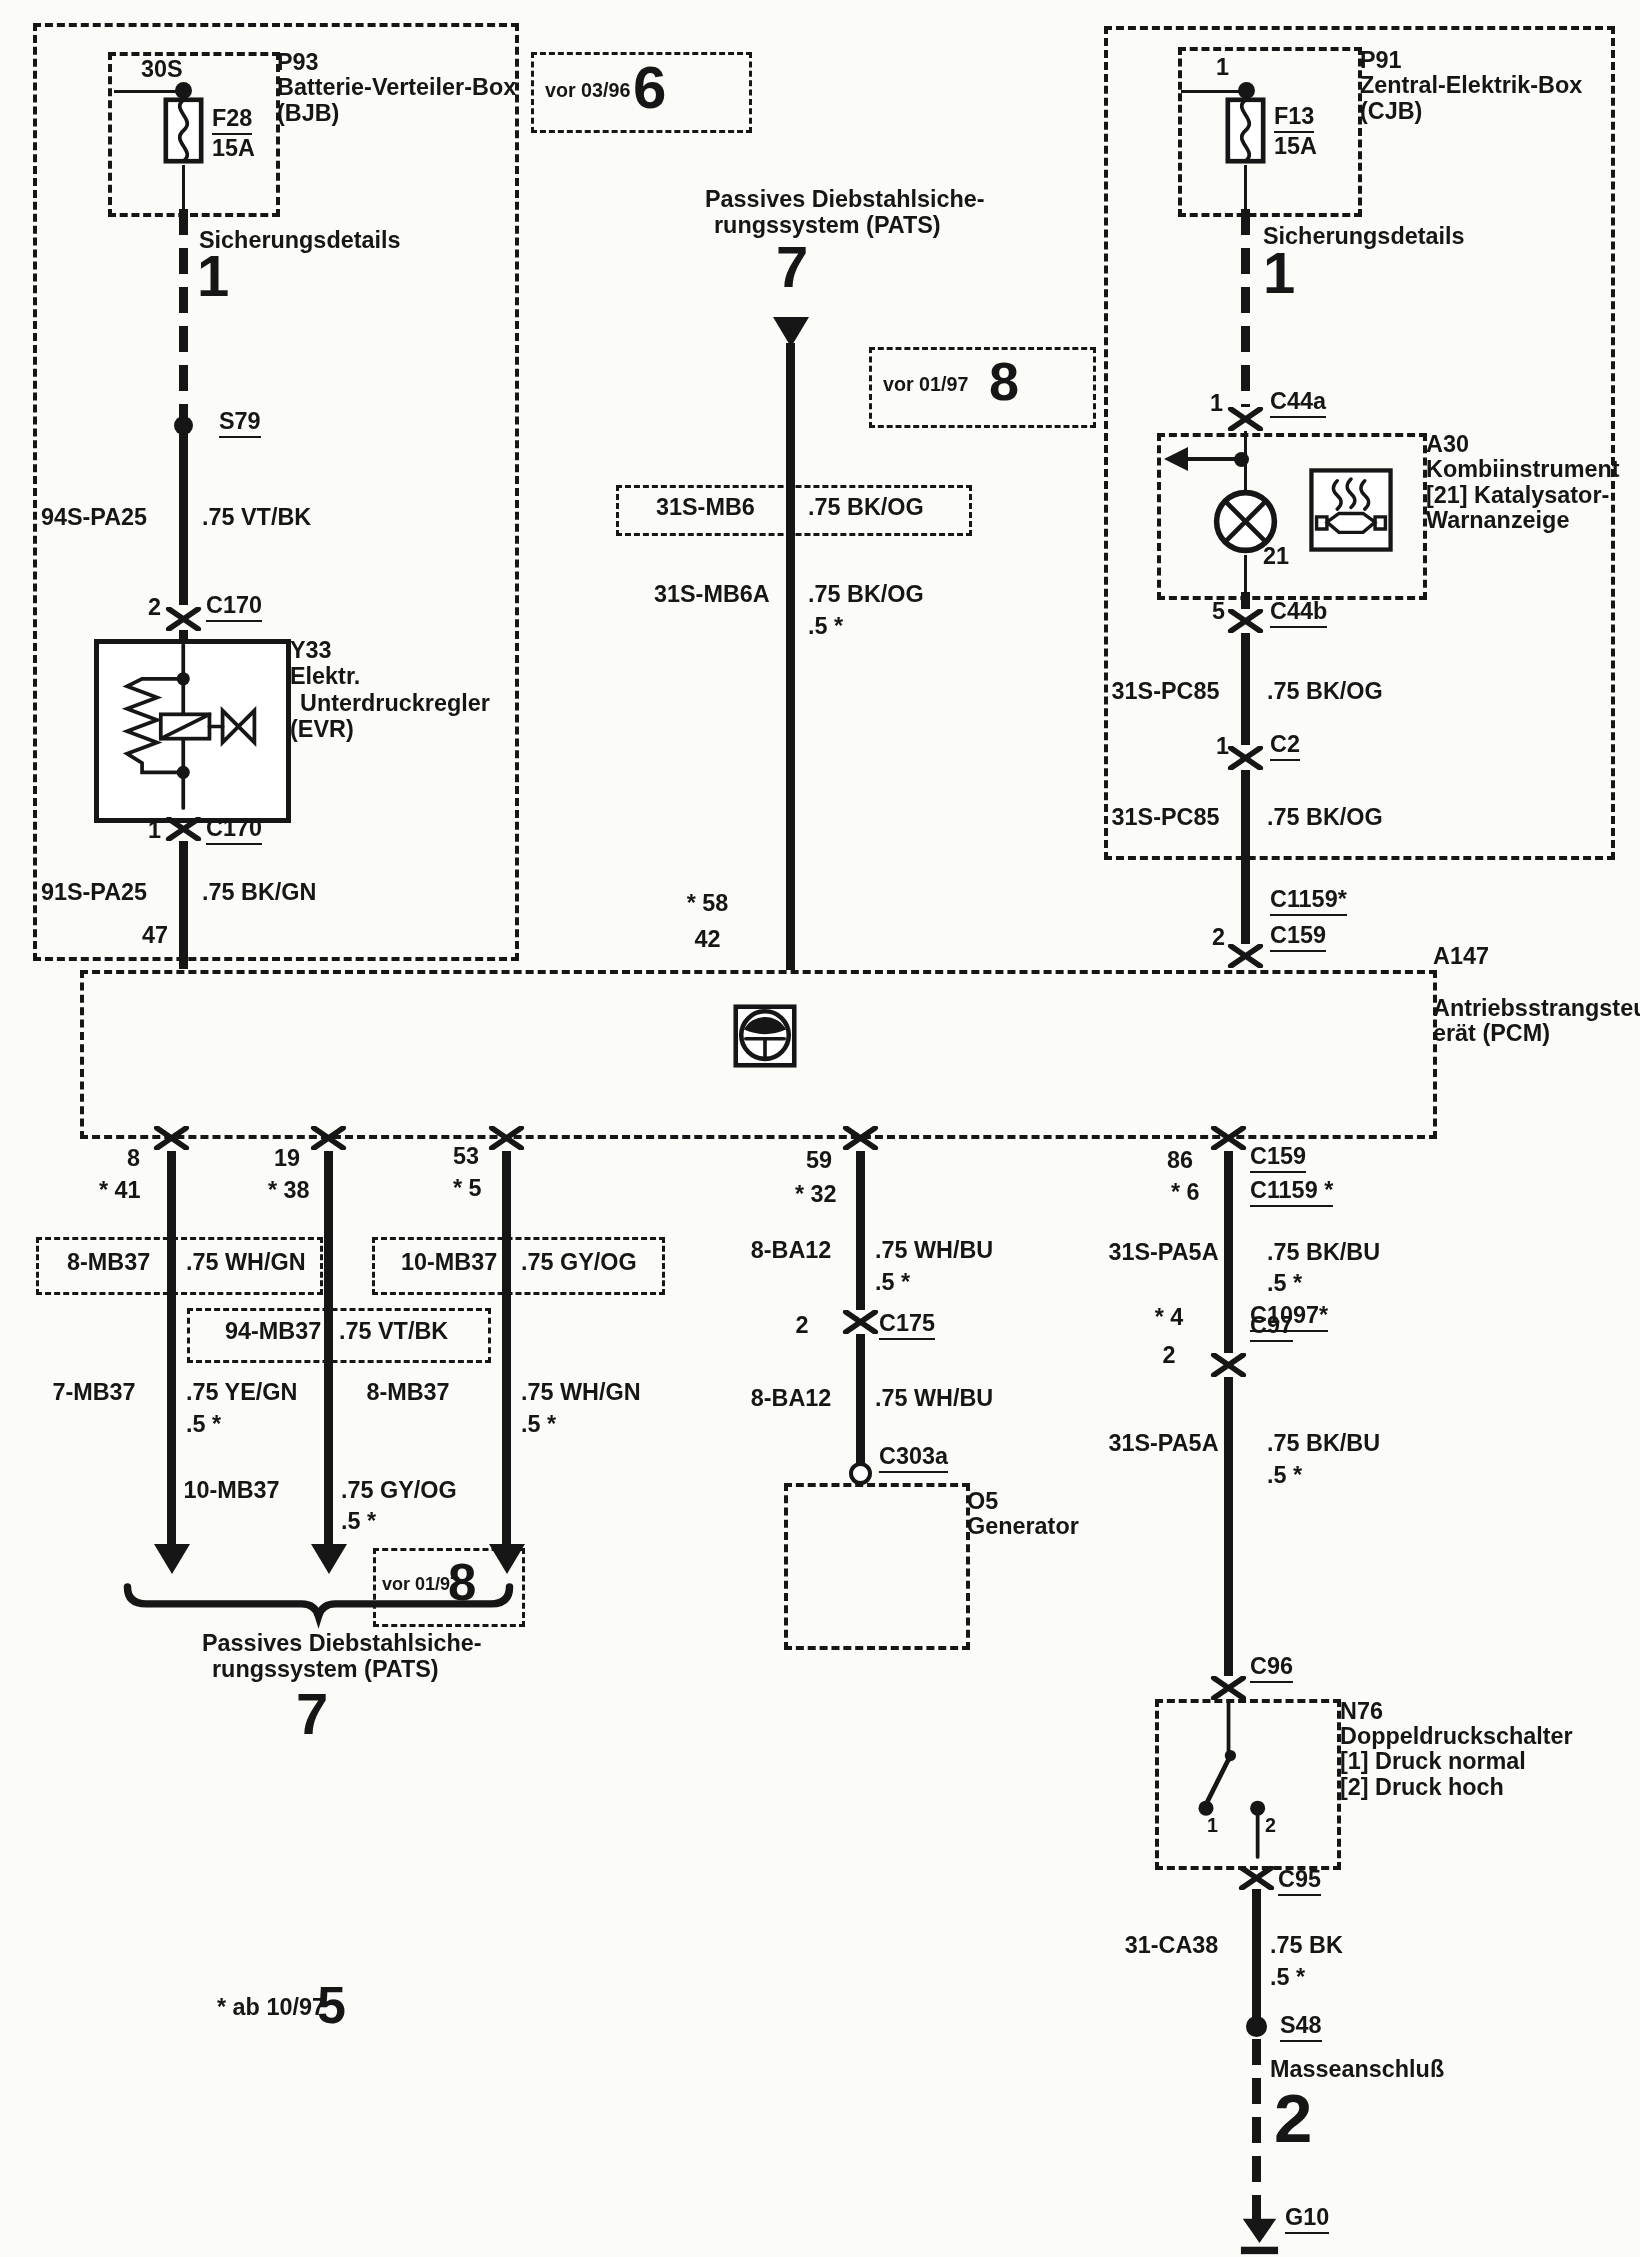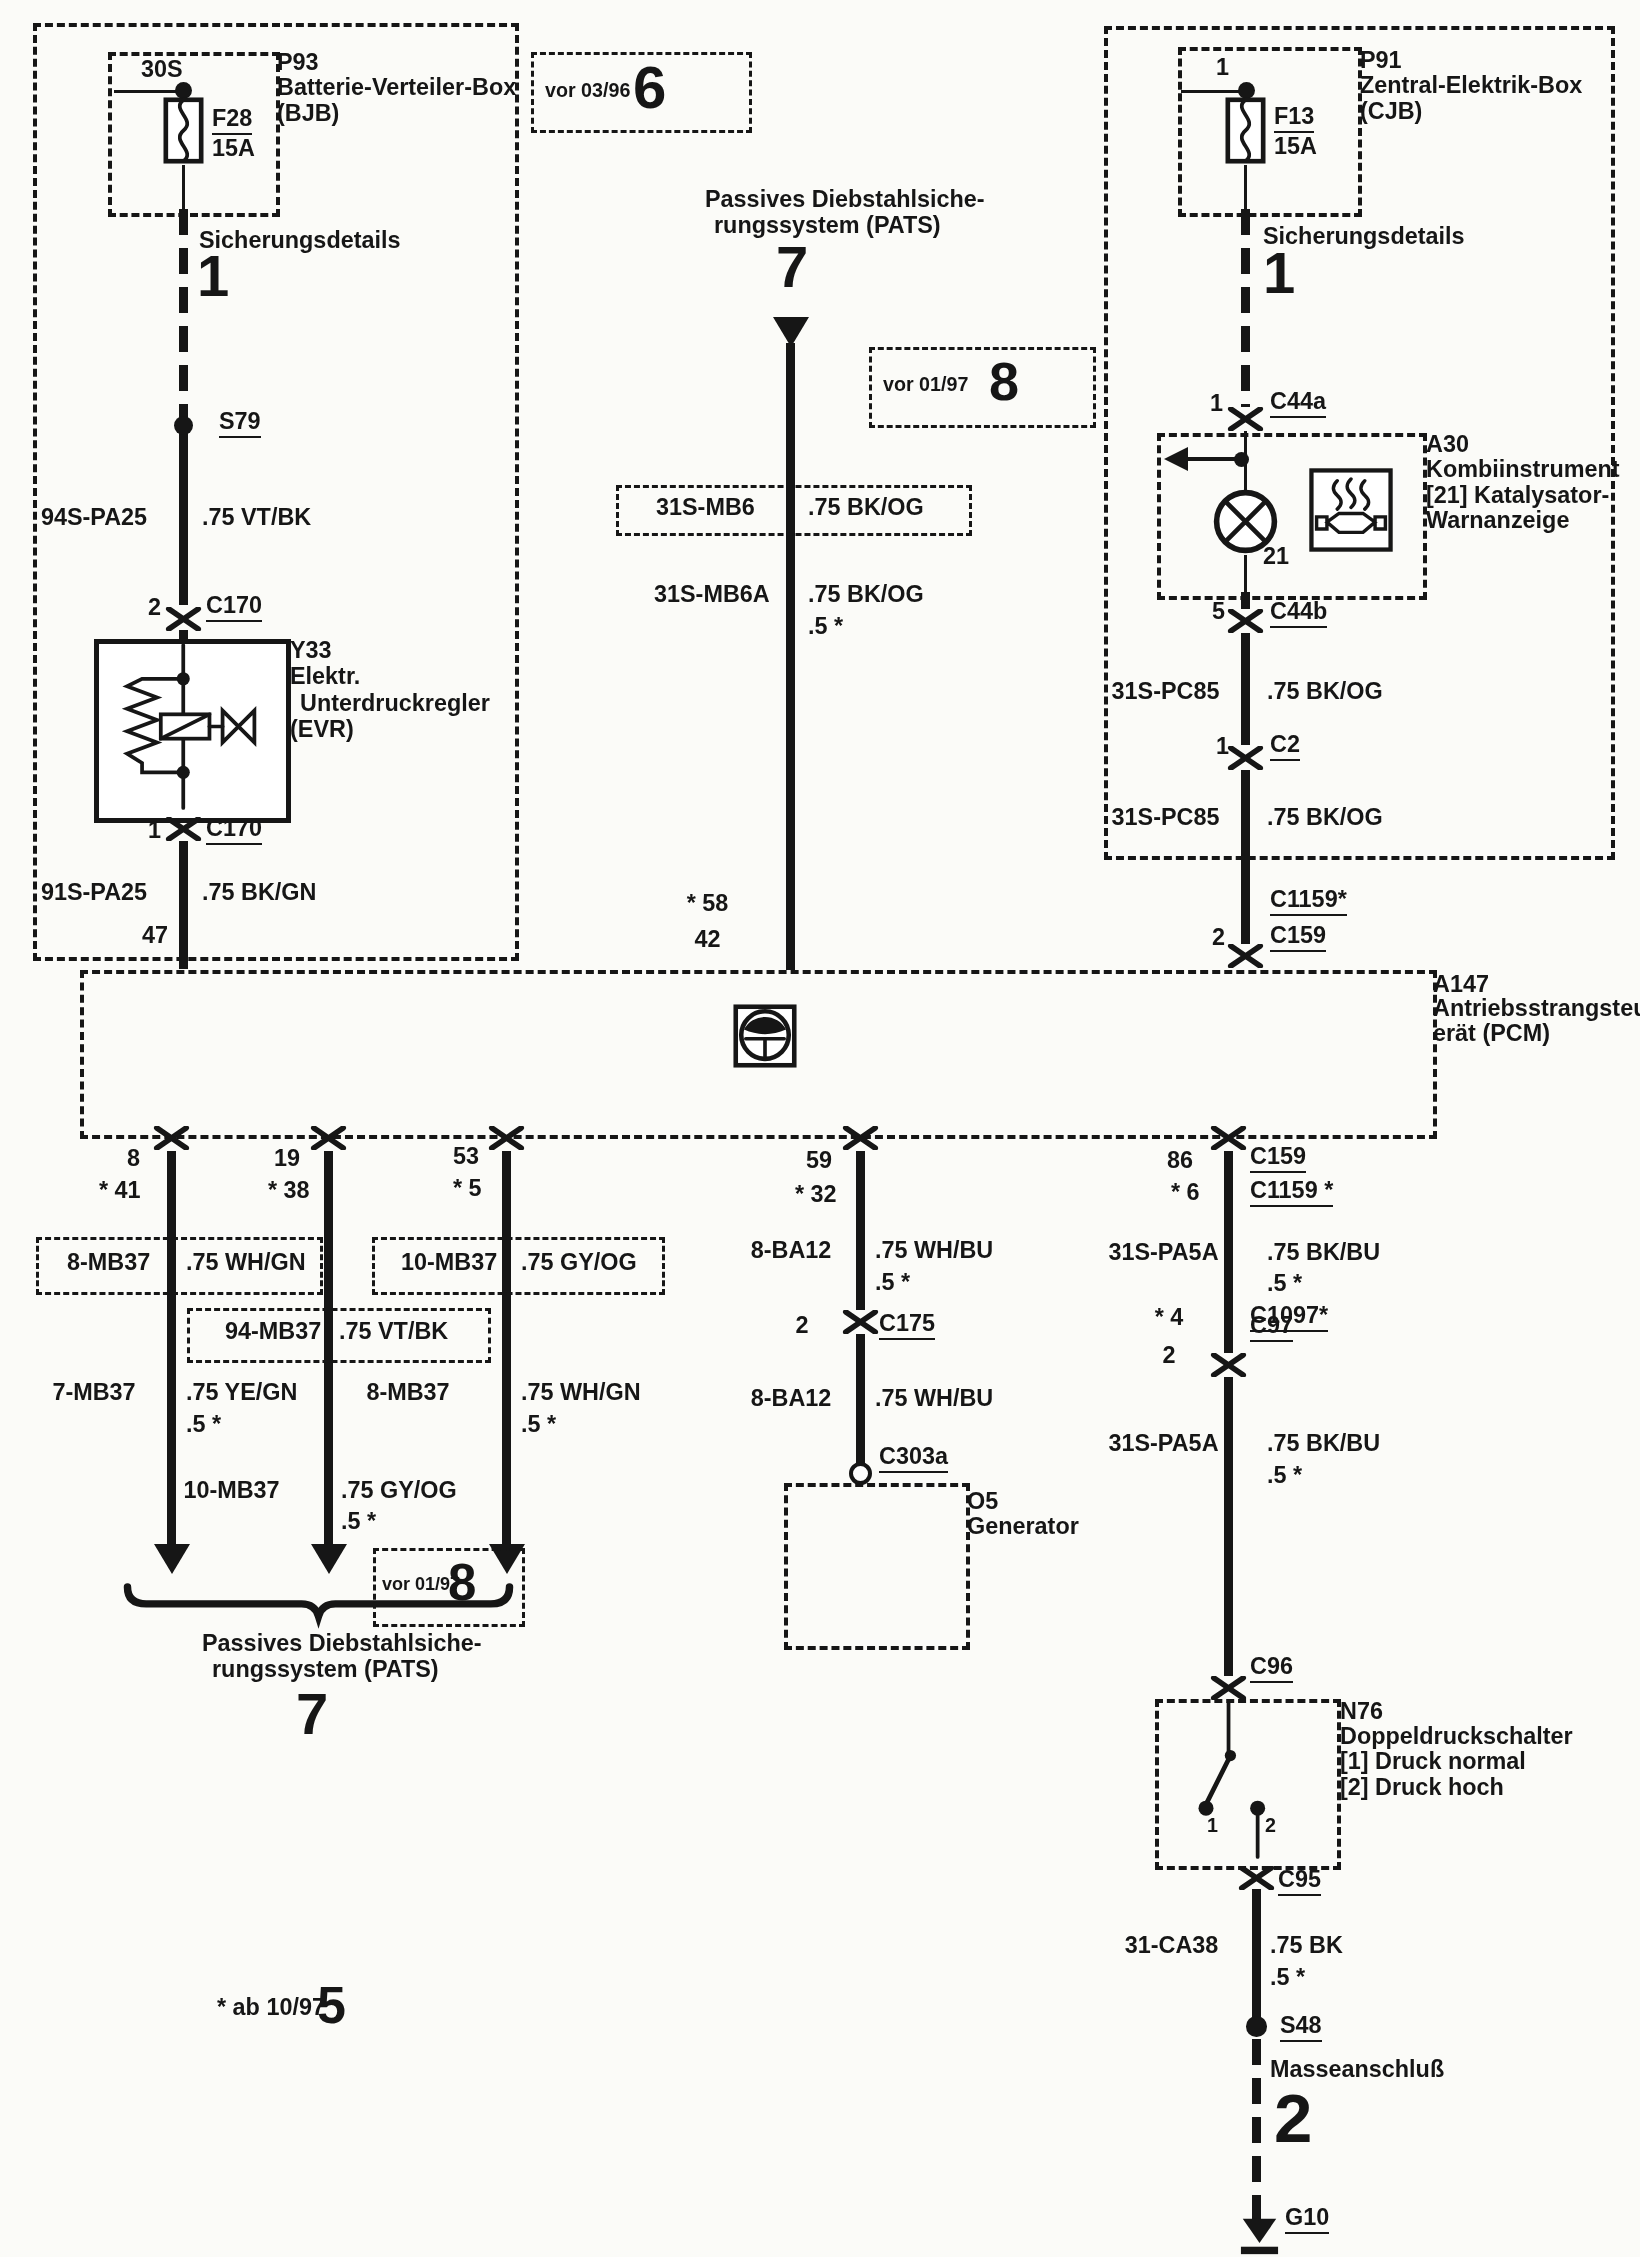--- a/index.html
+++ b/index.html
@@ -201,21 +201,21 @@
       <use href="#chev"></use>
     </svg>
 
   <div class="dbox" style="left:80px;top:970px;width:1349px;height:161px"></div>
   <svg style="left:733px;top:1004px;width:64px;height:64px" viewBox="0 0 70 70">
     <rect x="3" y="3" width="64" height="64" fill="#fff" stroke="#161616" stroke-width="5"></rect>
     <circle cx="35" cy="34" r="26" fill="#fff" stroke="#161616" stroke-width="5"></circle>
     <path class="f" d="M12 28 A26 26 0 0 1 58 28 Q35 38 12 28 Z"></path>
     <path class="s4" d="M14 38 H56 M35 38 V58"></path>
   </svg>
-  <div class="t" style="left:1433px;top:971px">A147</div>
+  <div class="t" style="left:1433px;top:943px">A147</div>
   <div class="t" style="left:1433px;top:995px">Antriebsstrangsteuerg-</div>
   <div class="t" style="left:1433px;top:1020px">erät (PCM)</div>
 
   <svg style="left:153px;top:1126px;width:37px;height:24px" viewBox="0 0 40 26" width="37" height="24">
       <use href="#chev"></use>
     </svg>
   <svg style="left:310px;top:1126px;width:37px;height:24px" viewBox="0 0 40 26" width="37" height="24">
       <use href="#chev"></use>
     </svg>
   <svg style="left:488px;top:1126px;width:37px;height:24px" viewBox="0 0 40 26" width="37" height="24">

